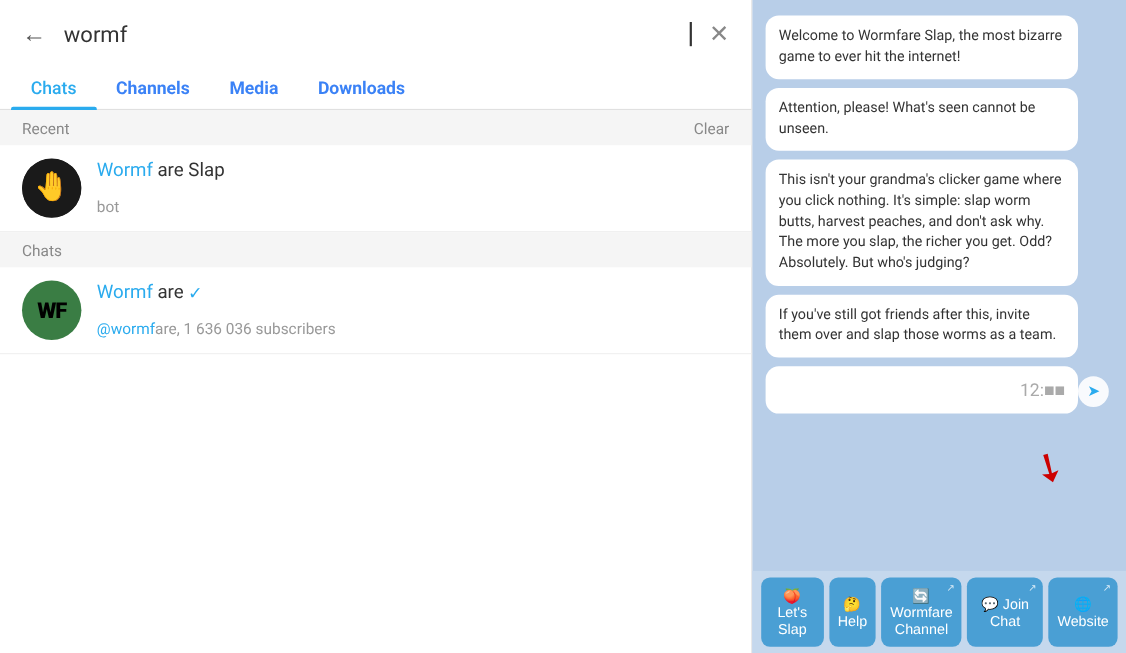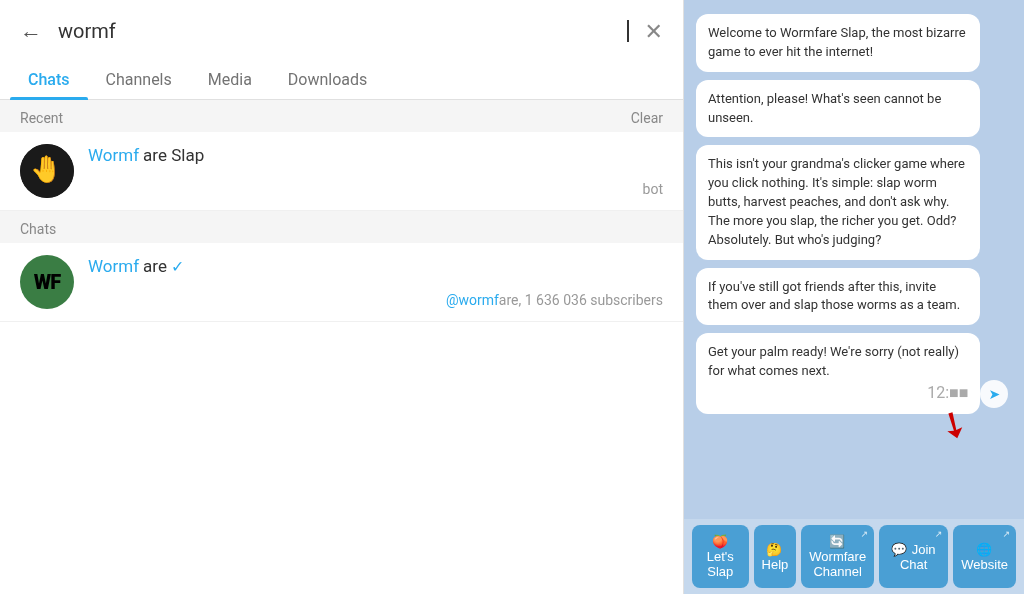--- a/index.html
+++ b/index.html
@@ -77,24 +77,25 @@
     
     .tabs {
       display: flex;
       border-bottom: 1px solid #e0e0e0;
       padding: 0 10px;
     }
 
     .tab {
       padding: 10px 18px;
       font-size: 16px;
-      color: #737373;
+      color: #3b82f6;
       cursor: pointer;
       position: relative;
       white-space: nowrap;
+      font-weight: bold;
     }
 
     .tab.active {
       color: #2AABEE;
       font-weight: 500;
     }
 
     .tab.active::after {
       content: '';
       position: absolute;
@@ -179,21 +180,20 @@
 
     .verified-badge {
       color: #2AABEE;
       font-size: 16px;
     }
 
     .chat-sub {
       font-size: 14px;
       color: #999;
       margin-top: 16px;
-      text-align: right;
     }
 
     .chat-sub .highlight {
       color: #2AABEE;
     }
 
     
     .right-panel {
       width: 340px;
       background: #b8cee8;
@@ -381,21 +381,20 @@
 
     <div class="message-bubble">
       <span>This isn't your grandma's clicker game where you click nothing. It's simple: slap worm butts, harvest peaches, and don't ask why. The more you slap, the richer you get. Odd? Absolutely. But who's judging?</span>
     </div>
 
     <div class="message-bubble">
       <span>If you've still got friends after this, invite them over and slap those worms as a team.</span>
     </div>
 
     <div class="message-bubble" style="position:relative;">
-      <span>Get your palm ready! We're sorry (not really) for what comes next.</span>
       <div class="message-time">12:■■</div>
       <div class="forward-btn">➤</div>
     </div>
 
   </div>
 
   <div class="red-arrow" style="position:absolute; right:55px; bottom:148px; font-size:36px; color:#cc0000; transform: rotate(30deg); z-index:10; pointer-events:none;">
     ➘
   </div>
 

